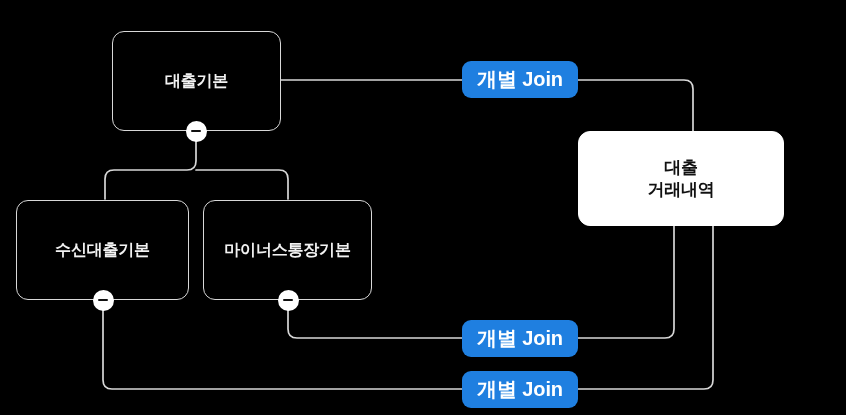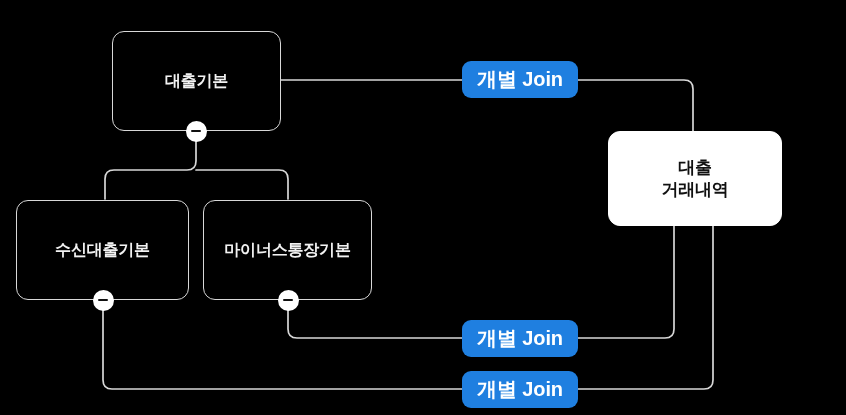--- a/index.html
+++ b/index.html
@@ -108,21 +108,21 @@
   </div>
 
   <div class="node node-dark" style="left:203px; top:200px; width:169px; height:100px;">
     <span>마이너스통장기본</span>
   </div>
 
   <div class="node node-dark" style="left:16px; top:200px; width:173px; height:100px;">
     <span>수신대출기본</span>
   </div>
 
-  <div class="node node-light" style="left:608px; top:131px; width:174px; height:95px;">
+  <div class="node node-light" style="left:578px; top:131px; width:206px; height:95px;">
     <span>대출
 거래내역</span>
   </div>
 
   <div class="collapse-btn" style="left:185.5px; top:120.5px;">
     <span class="bar"></span>
   </div>
 
   <div class="collapse-btn" style="left:92.5px; top:289.5px;">
     <span class="bar"></span>

